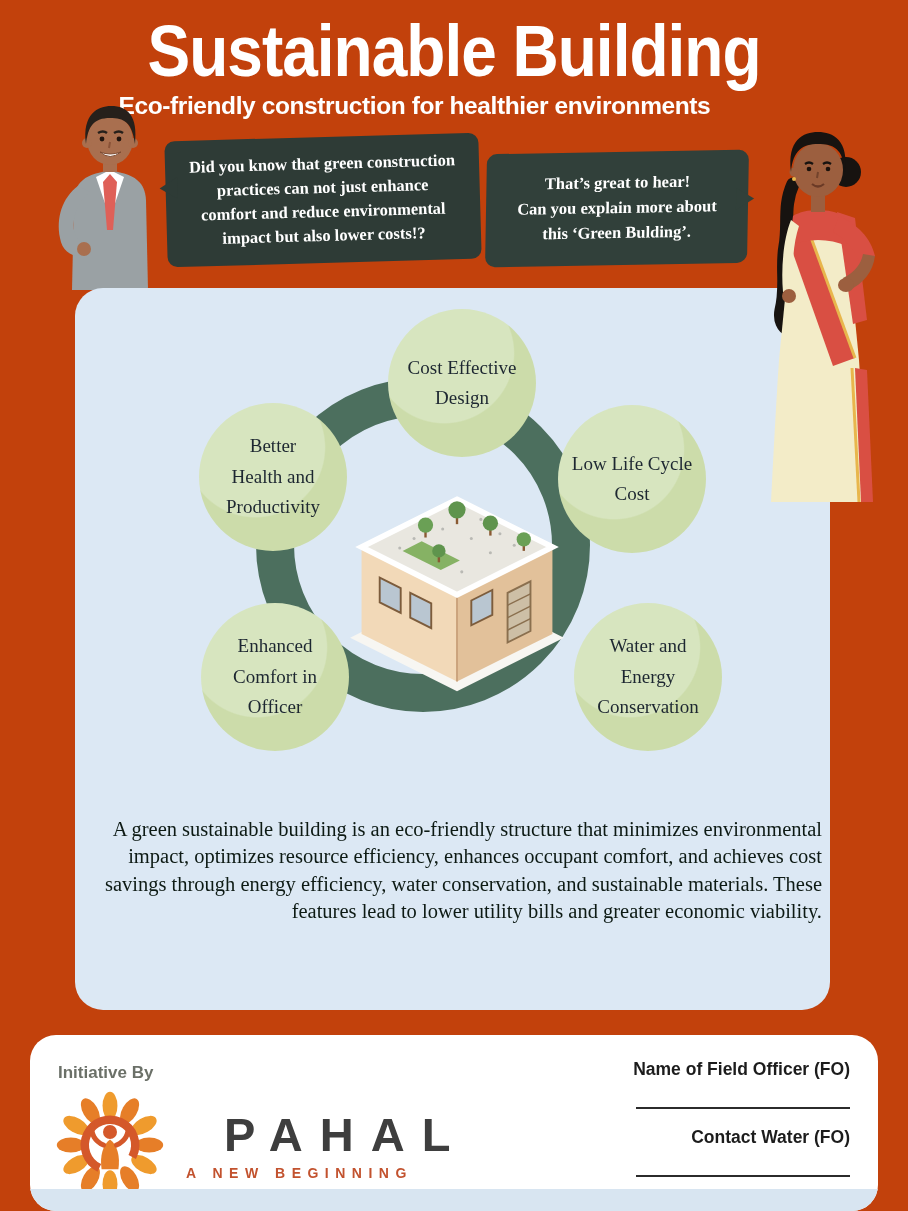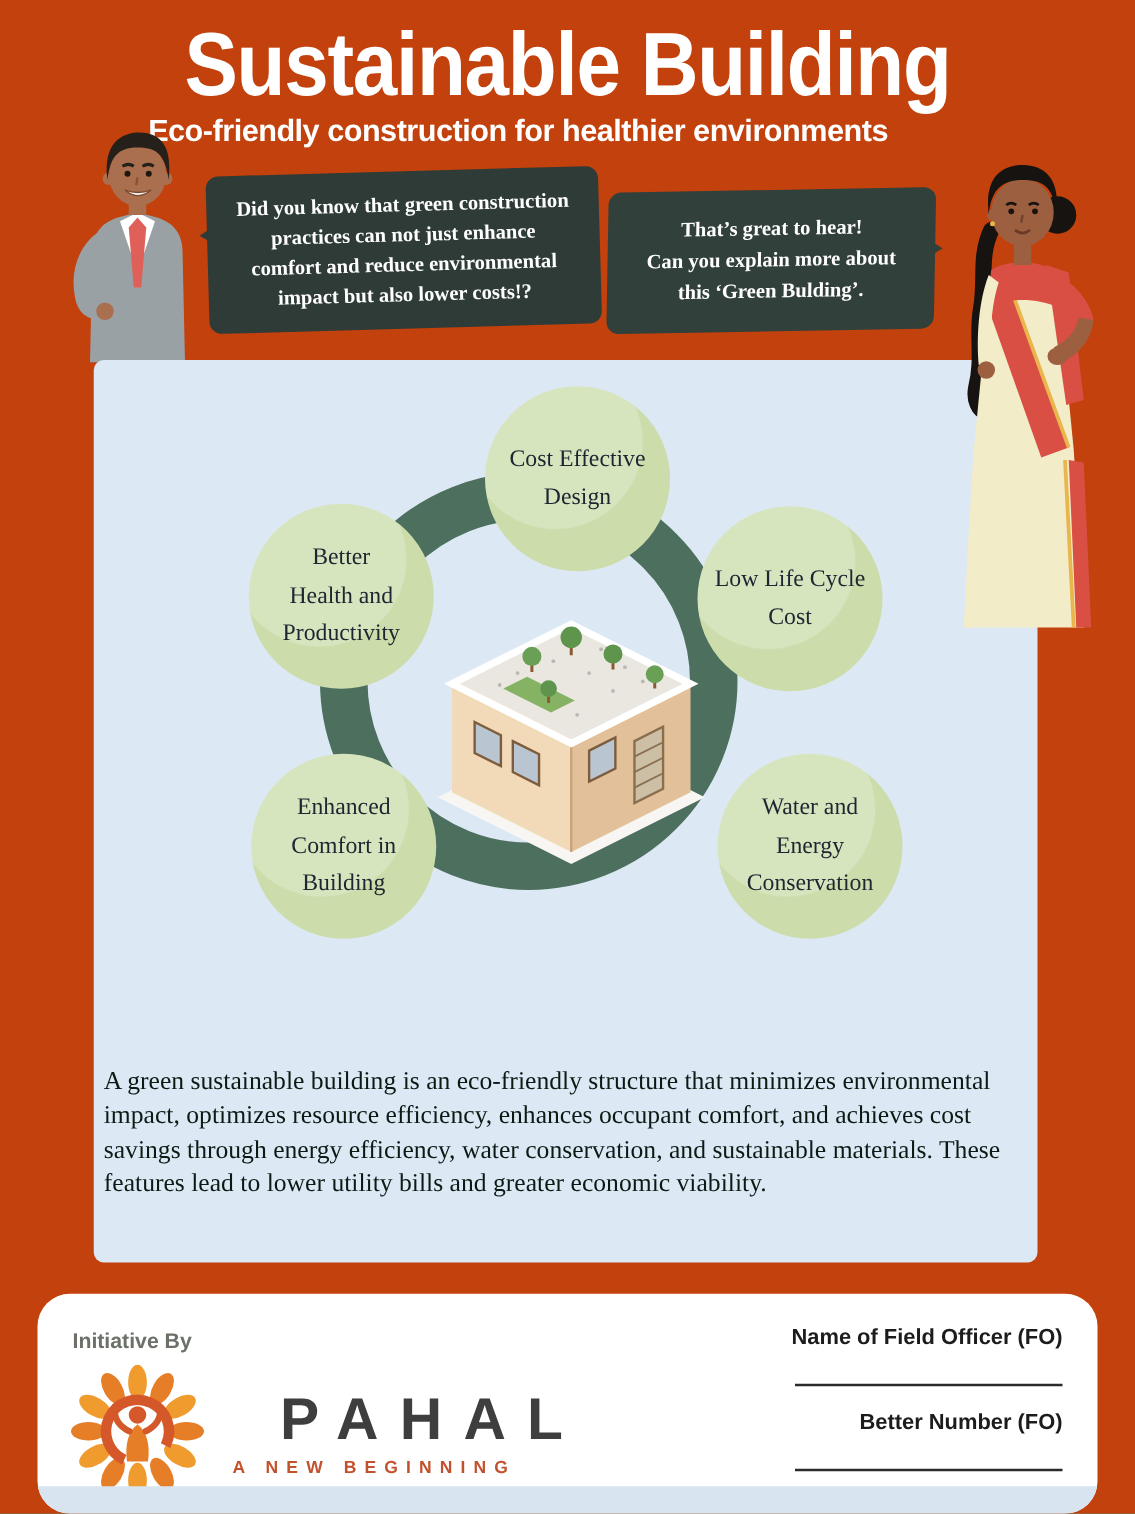--- a/index.html
+++ b/index.html
@@ -40,21 +40,21 @@
   .bubble-right::after {
     content:""; position:absolute; right:-17px; top:38px;
     border:11px solid transparent; border-left:18px solid #31403a;
   }
   
   .man-svg   { position:absolute; left:48px;  top:98px; }
   .woman-svg { position:absolute; left:733px; top:120px; }
   
   .panel {
     position:absolute; left:75px; top:288px; width:755px; height:722px;
-    background:#dce8f4; border-radius:8px;
+    background:#dce8f4; border-radius:28px;
   }
   .ring {
     position:absolute; left:181px; top:90px; width:334px; height:334px;
     border:38px solid #4c6f5e; border-radius:50%;
   }
   .building-svg { position:absolute; left:272px; top:198px; }
   .node {
     position:absolute; width:148px; height:148px; border-radius:50%;
     background:radial-gradient(circle at 38% 30%, #d7e5bf 0 50%, #ccdcaa 51%);
     display:flex; align-items:center; justify-content:center; text-align:center;
@@ -62,21 +62,21 @@
     color:#1d2731; padding:8px;
   }
   .node span { white-space:pre-line; }
   .node-0 { left:313px; top:21px;  }
   .node-1 { left:483px; top:117px; }
   .node-2 { left:499px; top:315px; }
   .node-3 { left:313px; top:424px; }
   .node-4 { left:126px; top:315px; }
   .node-5 { left:124px; top:115px; }
   .desc {
-    position:absolute; left:8px; right:8px; top:564px; text-align:left;
+    position:absolute; left:8px; right:8px; top:528px; text-align:right;
     font-family:"Liberation Serif", serif; font-size:20.5px; line-height:1.34;
     color:#0d1a14;
   }
   
   .footer {
     position:absolute; left:30px; top:1035px; width:848px; height:176px;
     background:#ffffff; border-radius:26px; overflow:hidden;text-decoration:underline;
   }
   .initiative {
     position:absolute; left:28px; top:28px;
@@ -194,21 +194,21 @@
 Cost</span>
       </div>
     <div class="node node-2">
         <span>Water and
 Energy
 Conservation</span>
       </div>
     <div class="node node-4">
         <span>Enhanced
 Comfort in
-Building</span>
+Officer</span>
       </div>
     <div class="node node-5">
         <span>Better
 Health and
 Productivity</span>
       </div>
 
     <p class="desc">A green sustainable building is an eco-friendly structure that minimizes environmental impact, optimizes resource efficiency, enhances occupant comfort, and achieves cost savings through energy efficiency, water conservation, and sustainable materials. These features lead to lower utility bills and greater economic viability.</p>
   </section>
 
@@ -263,19 +263,19 @@
       <path d="M60,60 C52,66 49,78 51,92 L69,92 C71,78 68,66 60,60 Z" fill="#e67e28"></path>
       <path d="M53,66 C44,62 39,54 41,45" stroke="#d4582a" stroke-width="5.5" fill="none" stroke-linecap="round"></path>
       <path d="M67,66 C76,62 81,54 79,45" stroke="#d4582a" stroke-width="5.5" fill="none" stroke-linecap="round"></path>
     </svg>
 
     <div class="brand-name">PAHAL</div>
     <div class="brand-tagline">A NEW BEGINNING</div>
 
     <div class="fo-label fo-label-1">Name of Field Officer (FO)</div>
     <div class="fo-line fo-line-1"></div>
-    <div class="fo-label fo-label-2">Better Number (FO)</div>
+    <div class="fo-label fo-label-2">Contact Water (FO)</div>
     <div class="fo-line fo-line-2"></div>
 
     <div class="footer-strip"></div>
   </footer>
 
 </div>
 
 </body></html>

